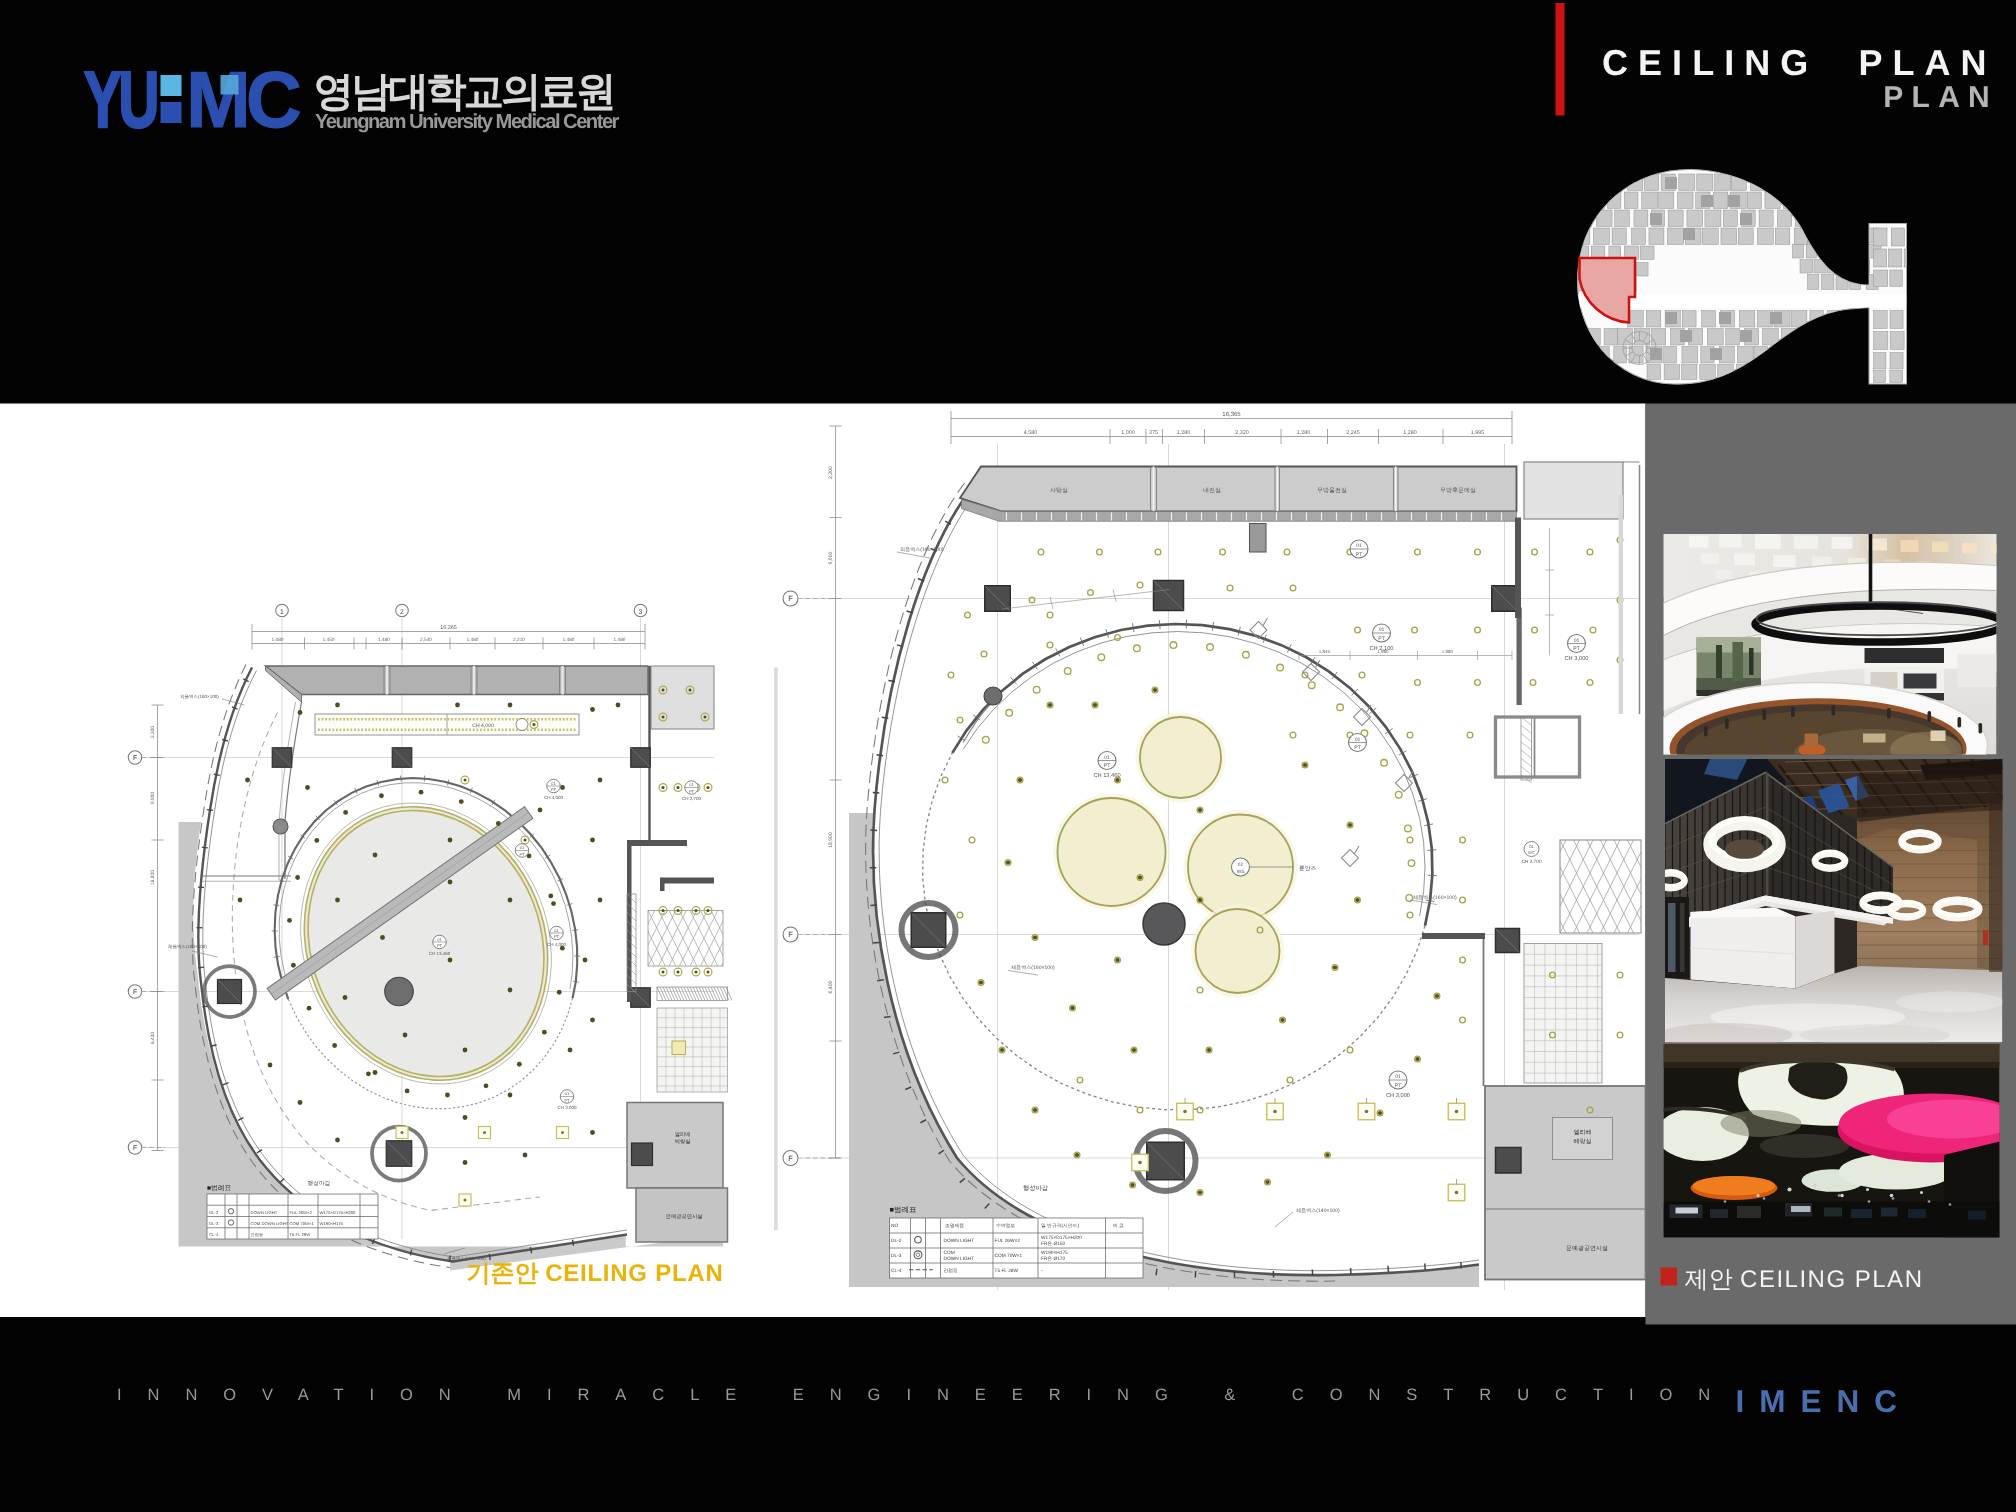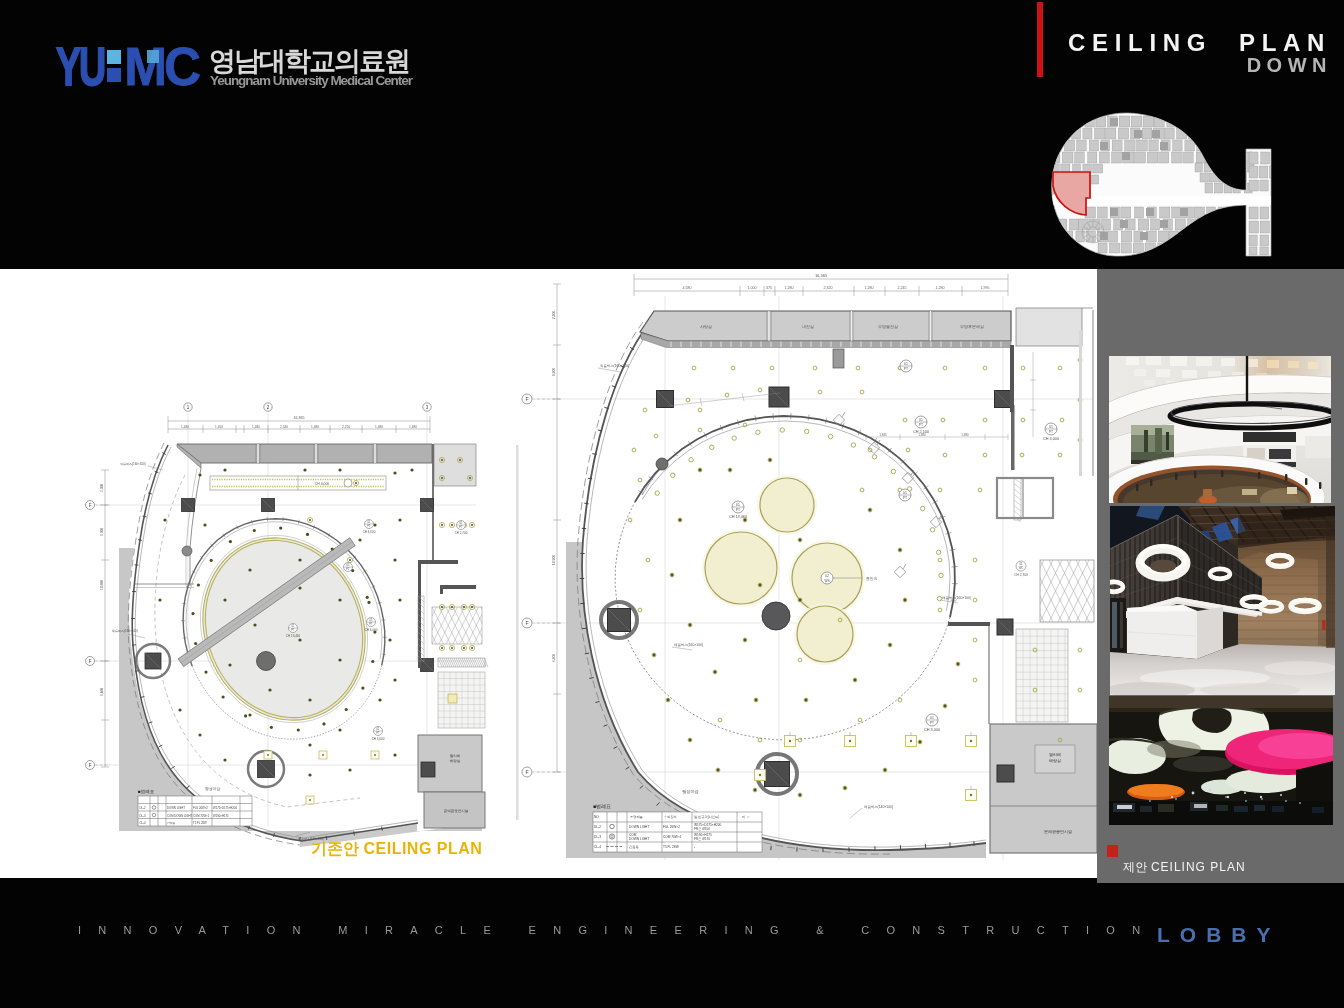--- a/index.html
+++ b/index.html
@@ -24,21 +24,21 @@
     <text x="209" y="54" font-family="Liberation Sans,sans-serif" font-weight="bold" font-size="27" fill="#d8d8d8" textLength="202">영남대학교의료원</text>
 
     <text x="210" y="69" font-family="Liberation Sans,sans-serif" font-weight="bold" font-size="13.5" fill="#989898" textLength="203">Yeungnam University Medical Center</text>
   </svg>
 </div>
 
 <div class="abs" style="left:1037px;top:2px;width:6px;height:75px;background:#ce1112;"></div>
 
 <div class="abs" style="left:1068px;top:29px;width:278px;font-weight:bold;font-size:24px;color:#f4f4f4;letter-spacing:6.7px;">CEILING&nbsp;&nbsp;PLAN</div>
 
-<div class="abs" style="right:12px;top:54px;font-weight:bold;font-size:20px;color:#b4b4b4;letter-spacing:5.5px;">DOWN</div>
+<div class="abs" style="right:12px;top:54px;font-weight:bold;font-size:20px;color:#b4b4b4;letter-spacing:5.5px;">PLAN</div>
 
 <svg class="abs" id="keyplan" style="left:1040px;top:105px;" width="240" height="160" viewBox="1040 105 240 160">
 
 <path d="M1128,113 C1090,112 1056,138 1052,180 C1048,222 1078,255 1115,256 C1140,257 1158,248 1178,233 C1196,219 1212,208 1233,206 L1246,205 L1246,256 L1271,256 L1271,149 L1246,149 L1246,190 C1228,190 1216,180 1204,158 C1190,128 1158,114 1128,113 Z" fill="#fbfbfb" stroke="#a8a8a8" stroke-width="0.7"></path>
 <clipPath id="kpc">
       <path d="M1128,113 C1090,112 1056,138 1052,180 C1048,222 1078,255 1115,256 C1140,257 1158,248 1178,233 C1196,219 1212,208 1233,206 L1246,205 L1246,256 L1271,256 L1271,149 L1246,149 L1246,190 C1228,190 1216,180 1204,158 C1190,128 1158,114 1128,113 Z"></path>
     </clipPath>
 <g clip-path="url(#kpc)">
 
 <g fill="#c9c9c9" stroke="#898989" stroke-width="0.3">
@@ -1664,17 +1664,17 @@
 <circle cx="1262" cy="799" r="0.9"></circle>
 <circle cx="1286" cy="801" r="0.9"></circle>
 <circle cx="1226" cy="797" r="0.9"></circle>
 <circle cx="1300" cy="803" r="0.9"></circle>
 </g>
 </g>
 </g>
 </svg>
 
 <div class="abs" style="left:1107px;top:845px;width:11px;height:12px;background:#c3211b;"></div>
-<div class="abs" style="left:1123px;top:843px;font-size:12px;color:#f4f4f4;letter-spacing:0.2px;margin-top:16px;">제안 <span style="letter-spacing:1px;">CEILING PLAN</span></div>
+<div class="abs" style="left:1123px;top:843px;font-size:16px;color:#f4f4f4;letter-spacing:0.2px;">제안 <span style="letter-spacing:1px;">CEILING PLAN</span></div>
 
 <div class="abs" style="left:78px;top:924px;font-size:11px;color:#9a9a9a;letter-spacing:17.3px;white-space:nowrap;text-align:right;">INNOVATION&nbsp;MIRACLE&nbsp;ENGINEERING&nbsp;&amp;&nbsp;CONSTRUCTION</div>
 
-<div class="abs" style="left:1157px;top:923px;font-weight:bold;font-size:21px;color:#4a6fae;letter-spacing:10px;">LOBBY</div>
+<div class="abs" style="left:1157px;top:923px;font-weight:bold;font-size:21px;color:#4a6fae;letter-spacing:10px;">IMENC</div>
 
 </body></html>

